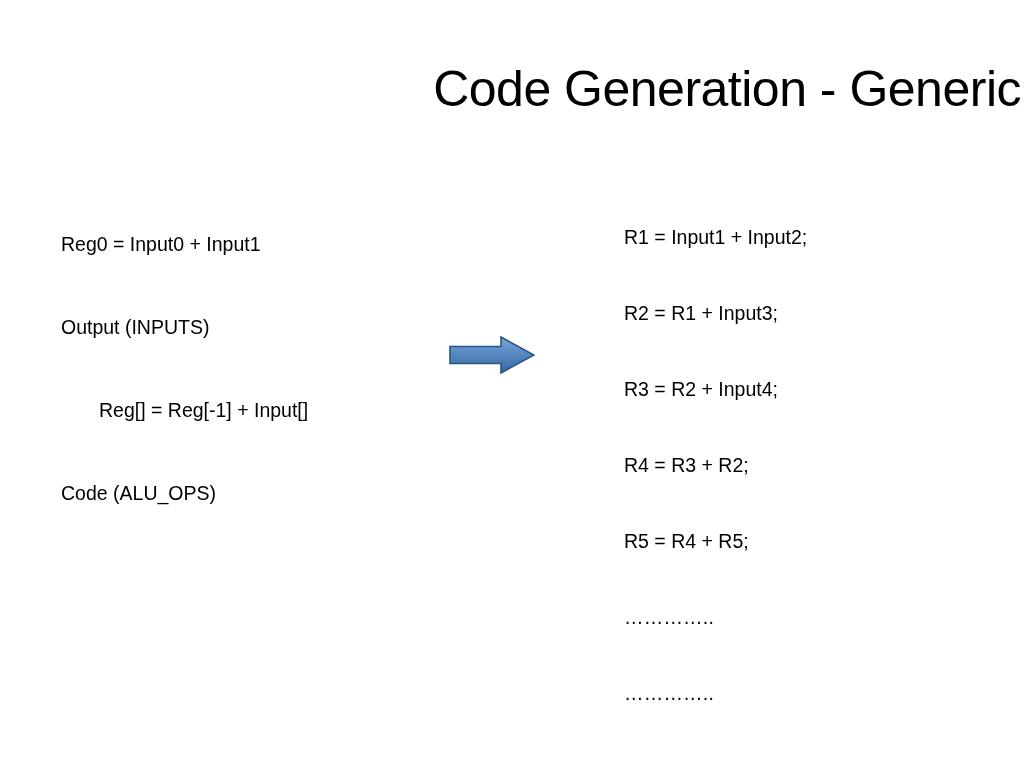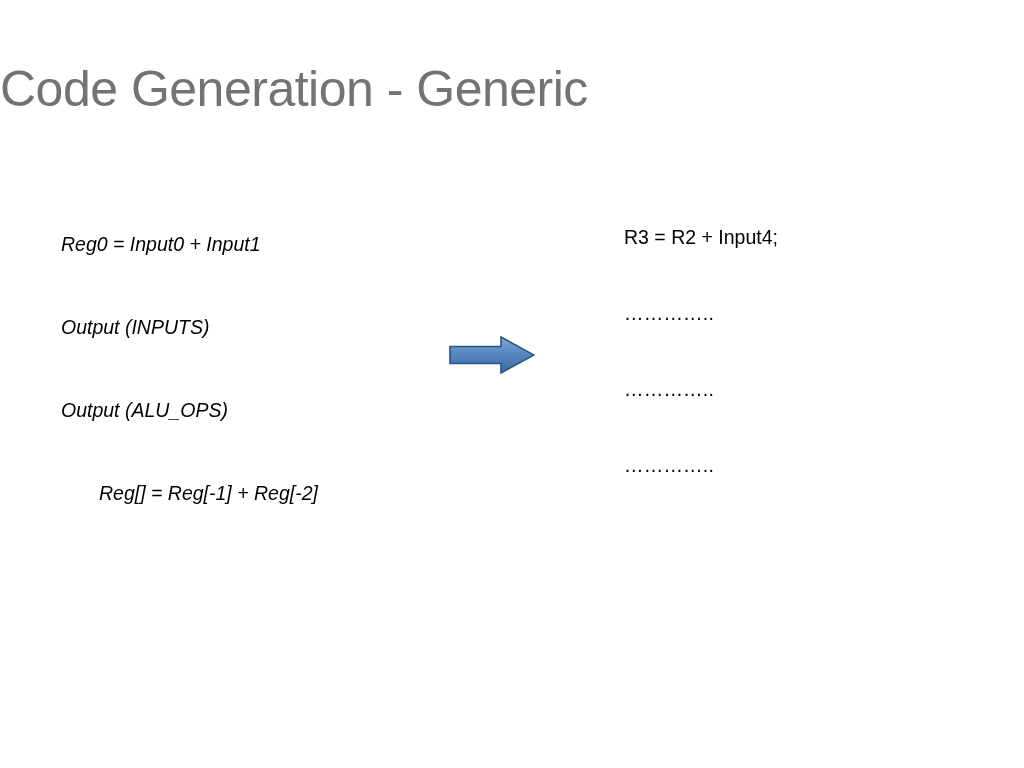--- a/index.html
+++ b/index.html
@@ -22,42 +22,41 @@
     height: 768px;
     background: #ffffff;
   }
 
   
   .slide-title {
     position: absolute;
     left: 0;
     top: 62px;
     width: 1021px;
-    text-align: left;
+    text-align: right;
     font-size: 50px;
     font-weight: 400;
     line-height: 1.1;
     letter-spacing: -0.5px;
-    color: #737373;
+    color: #000000;
     white-space: nowrap;
   }
 
   
   .code-block {
     position: absolute;
     font-size: 19.5px;
     font-weight: 400;
     color: #000000;
     white-space: pre;
   }
 
   .code-left {
     left: 61px;
     top: 180px;
-    font-style: italic;
   }
 
   .code-right {
     left: 624px;
     top: 176px;
   }
 
   .code-left .code-line {
     line-height: 37px;
     height: 37px;
@@ -93,39 +92,43 @@
 </head>
 <body>
 
 <div class="slide">
 
   <div class="slide-title">Code Generation - Generic</div>
 
   <div class="code-block code-left">
     <div class="code-line">Reg0 = Input0 + Input1</div>
     <div class="code-line">Output (INPUTS)</div>
-    <div class="code-line">Output (ALU_OPS)</div>
-    <div class="code-line indent">Reg[] = Reg[-1] + Reg[-2]</div>
+    <div class="code-line indent">Reg[] = Reg[-1] + Input[]</div>
+    <div class="code-line">Code (ALU_OPS)</div>
   </div>
 
   <div class="arrow-shape">
     <svg viewBox="0 0 86 38" xmlns="http://www.w3.org/2000/svg">
       <defs>
         <linearGradient id="arrowGrad" x1="0" y1="0" x2="0" y2="1">
           <stop offset="0%" stop-color="#7BA7D7"></stop>
           <stop offset="42%" stop-color="#5B8BC4"></stop>
           <stop offset="100%" stop-color="#37689F"></stop>
         </linearGradient>
       </defs>
       <polygon points="1,10.5 52,10.5 52,1 85,19 52,37 52,27.5 1,27.5" fill="url(#arrowGrad)" stroke="#2A5483" stroke-width="1.6" stroke-linejoin="miter"></polygon>
     </svg>
   </div>
 
   <div class="code-block code-right">
+    <div class="code-line">R1 = Input1 + Input2;</div>
+    <div class="code-line">R2 = R1 + Input3;</div>
     <div class="code-line">R3 = R2 + Input4;</div>
+    <div class="code-line">R4 = R3 + R2;</div>
+    <div class="code-line">R5 = R4 + R5;</div>
     <div class="code-line dots">…………..</div>
     <div class="code-line dots">…………..</div>
     <div class="code-line dots">…………..</div>
     
     
   </div>
 
 </div>
 
 </body></html>

